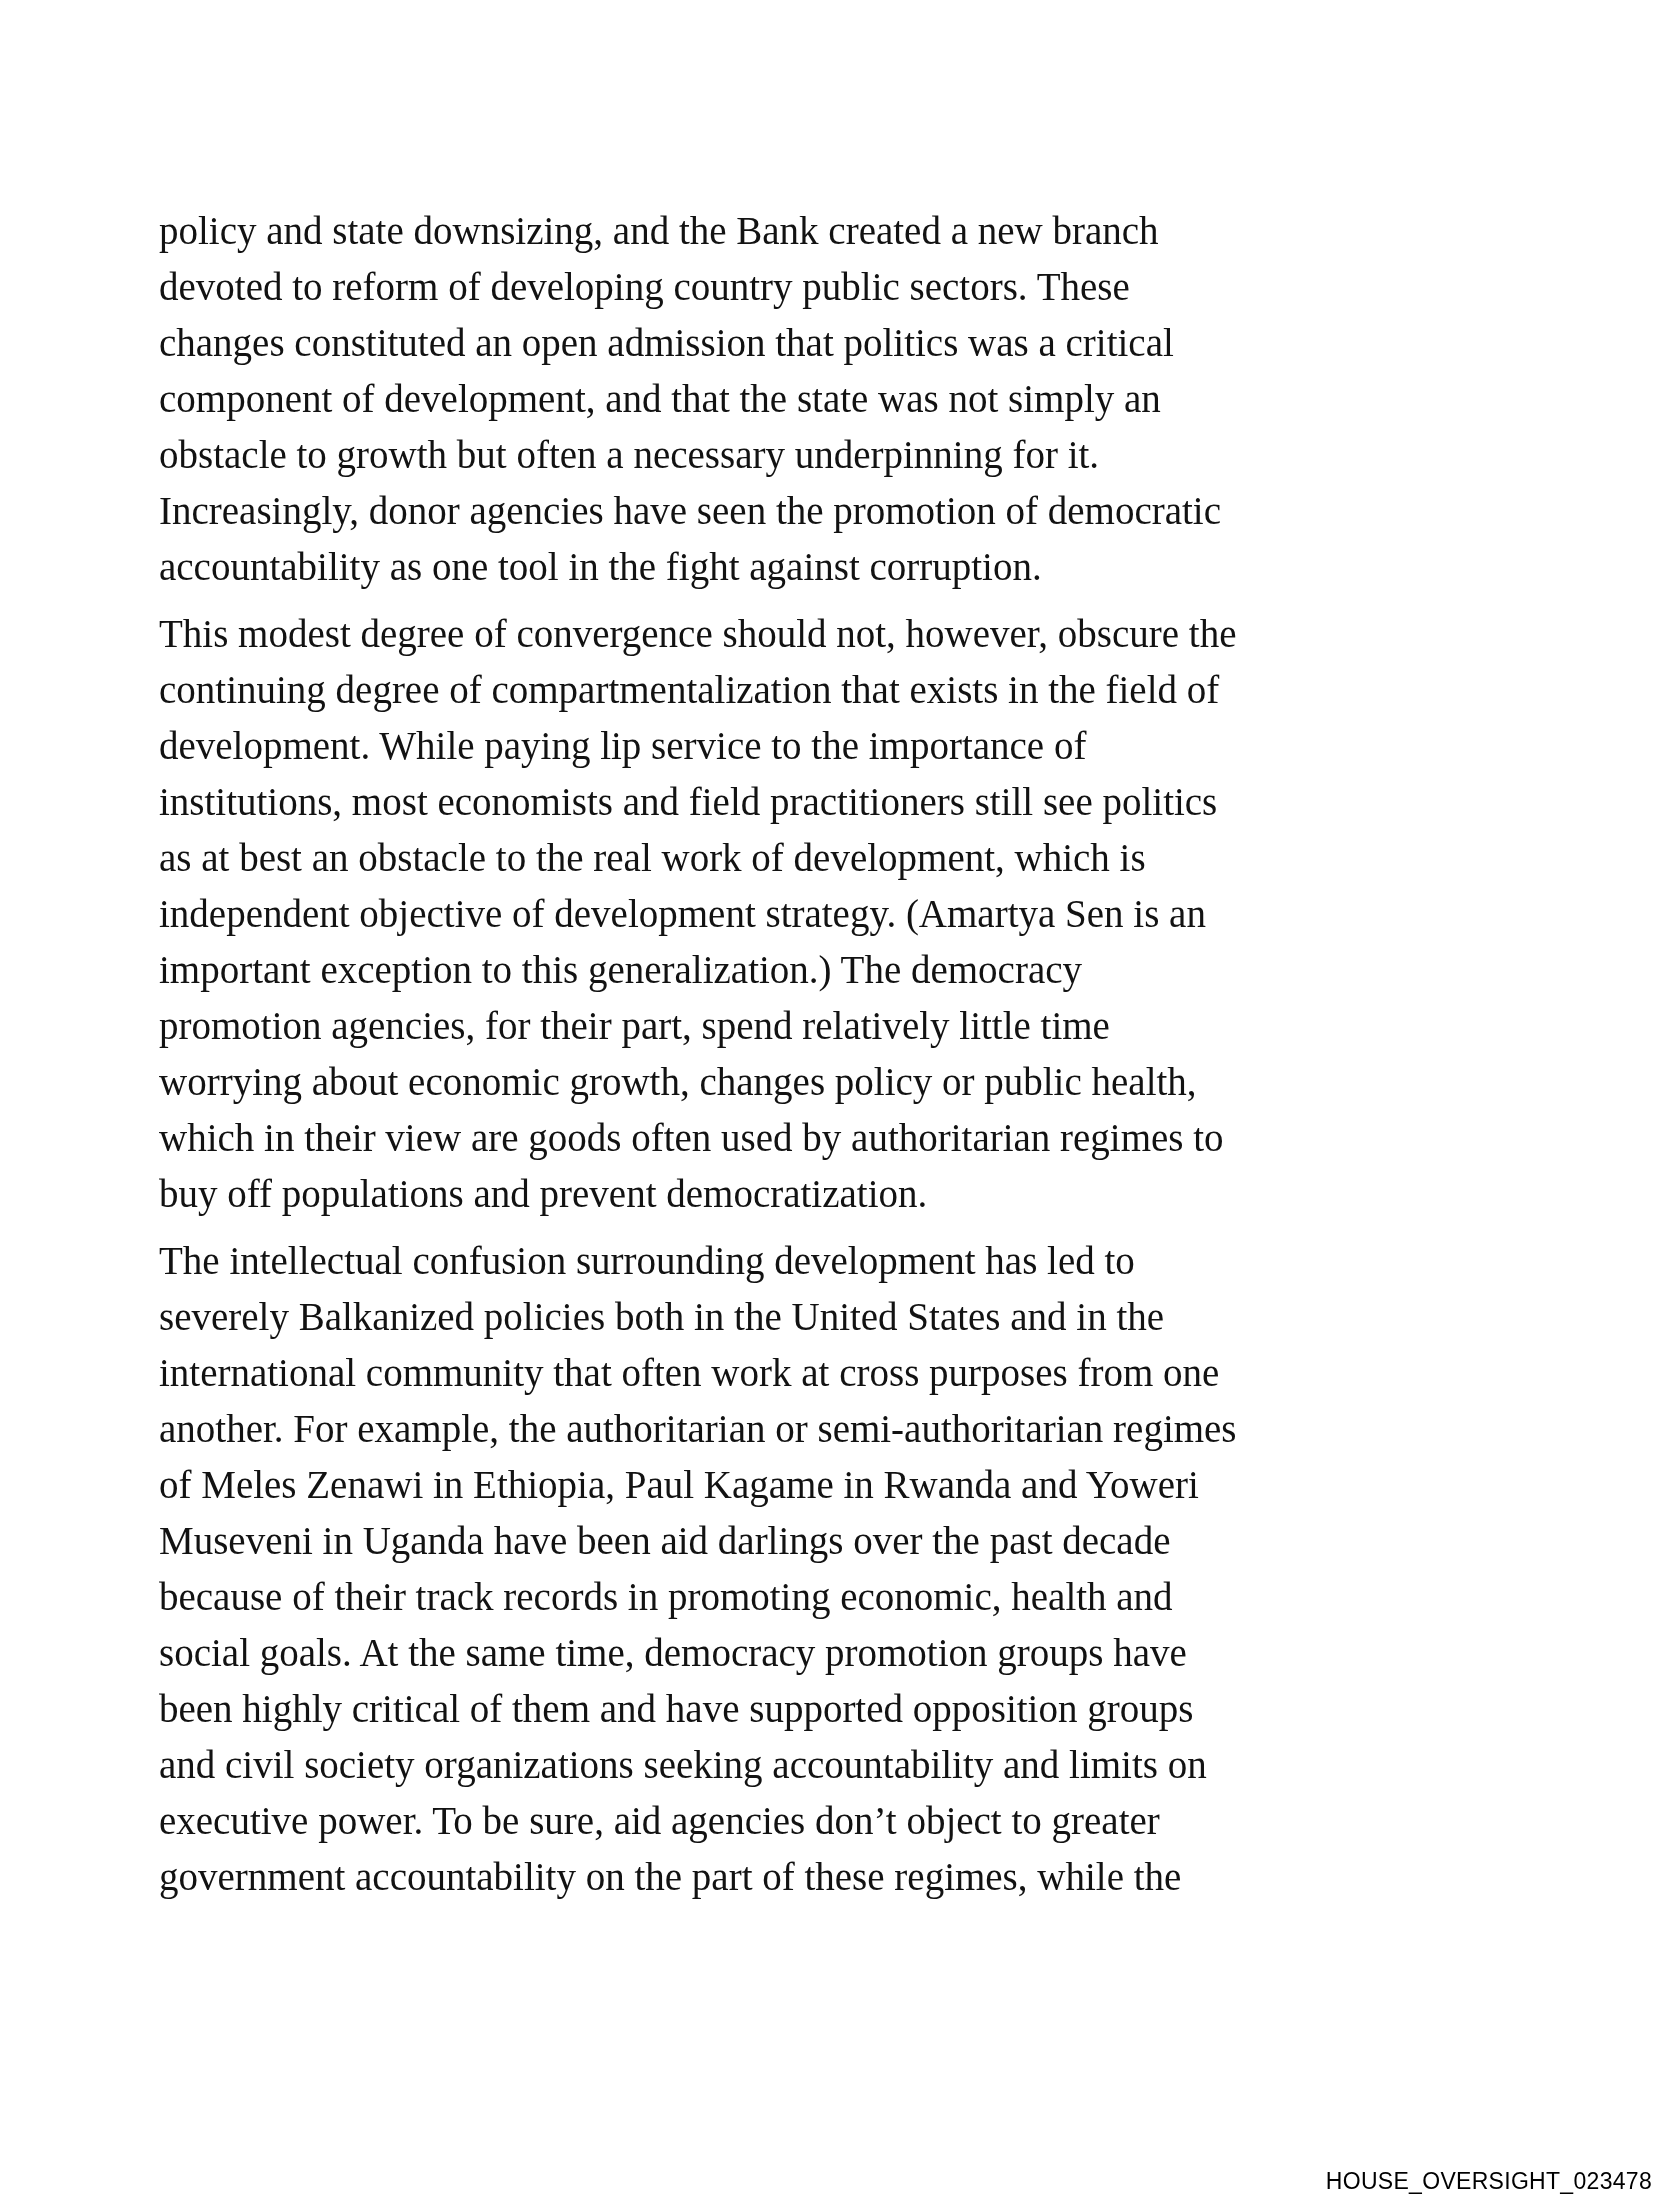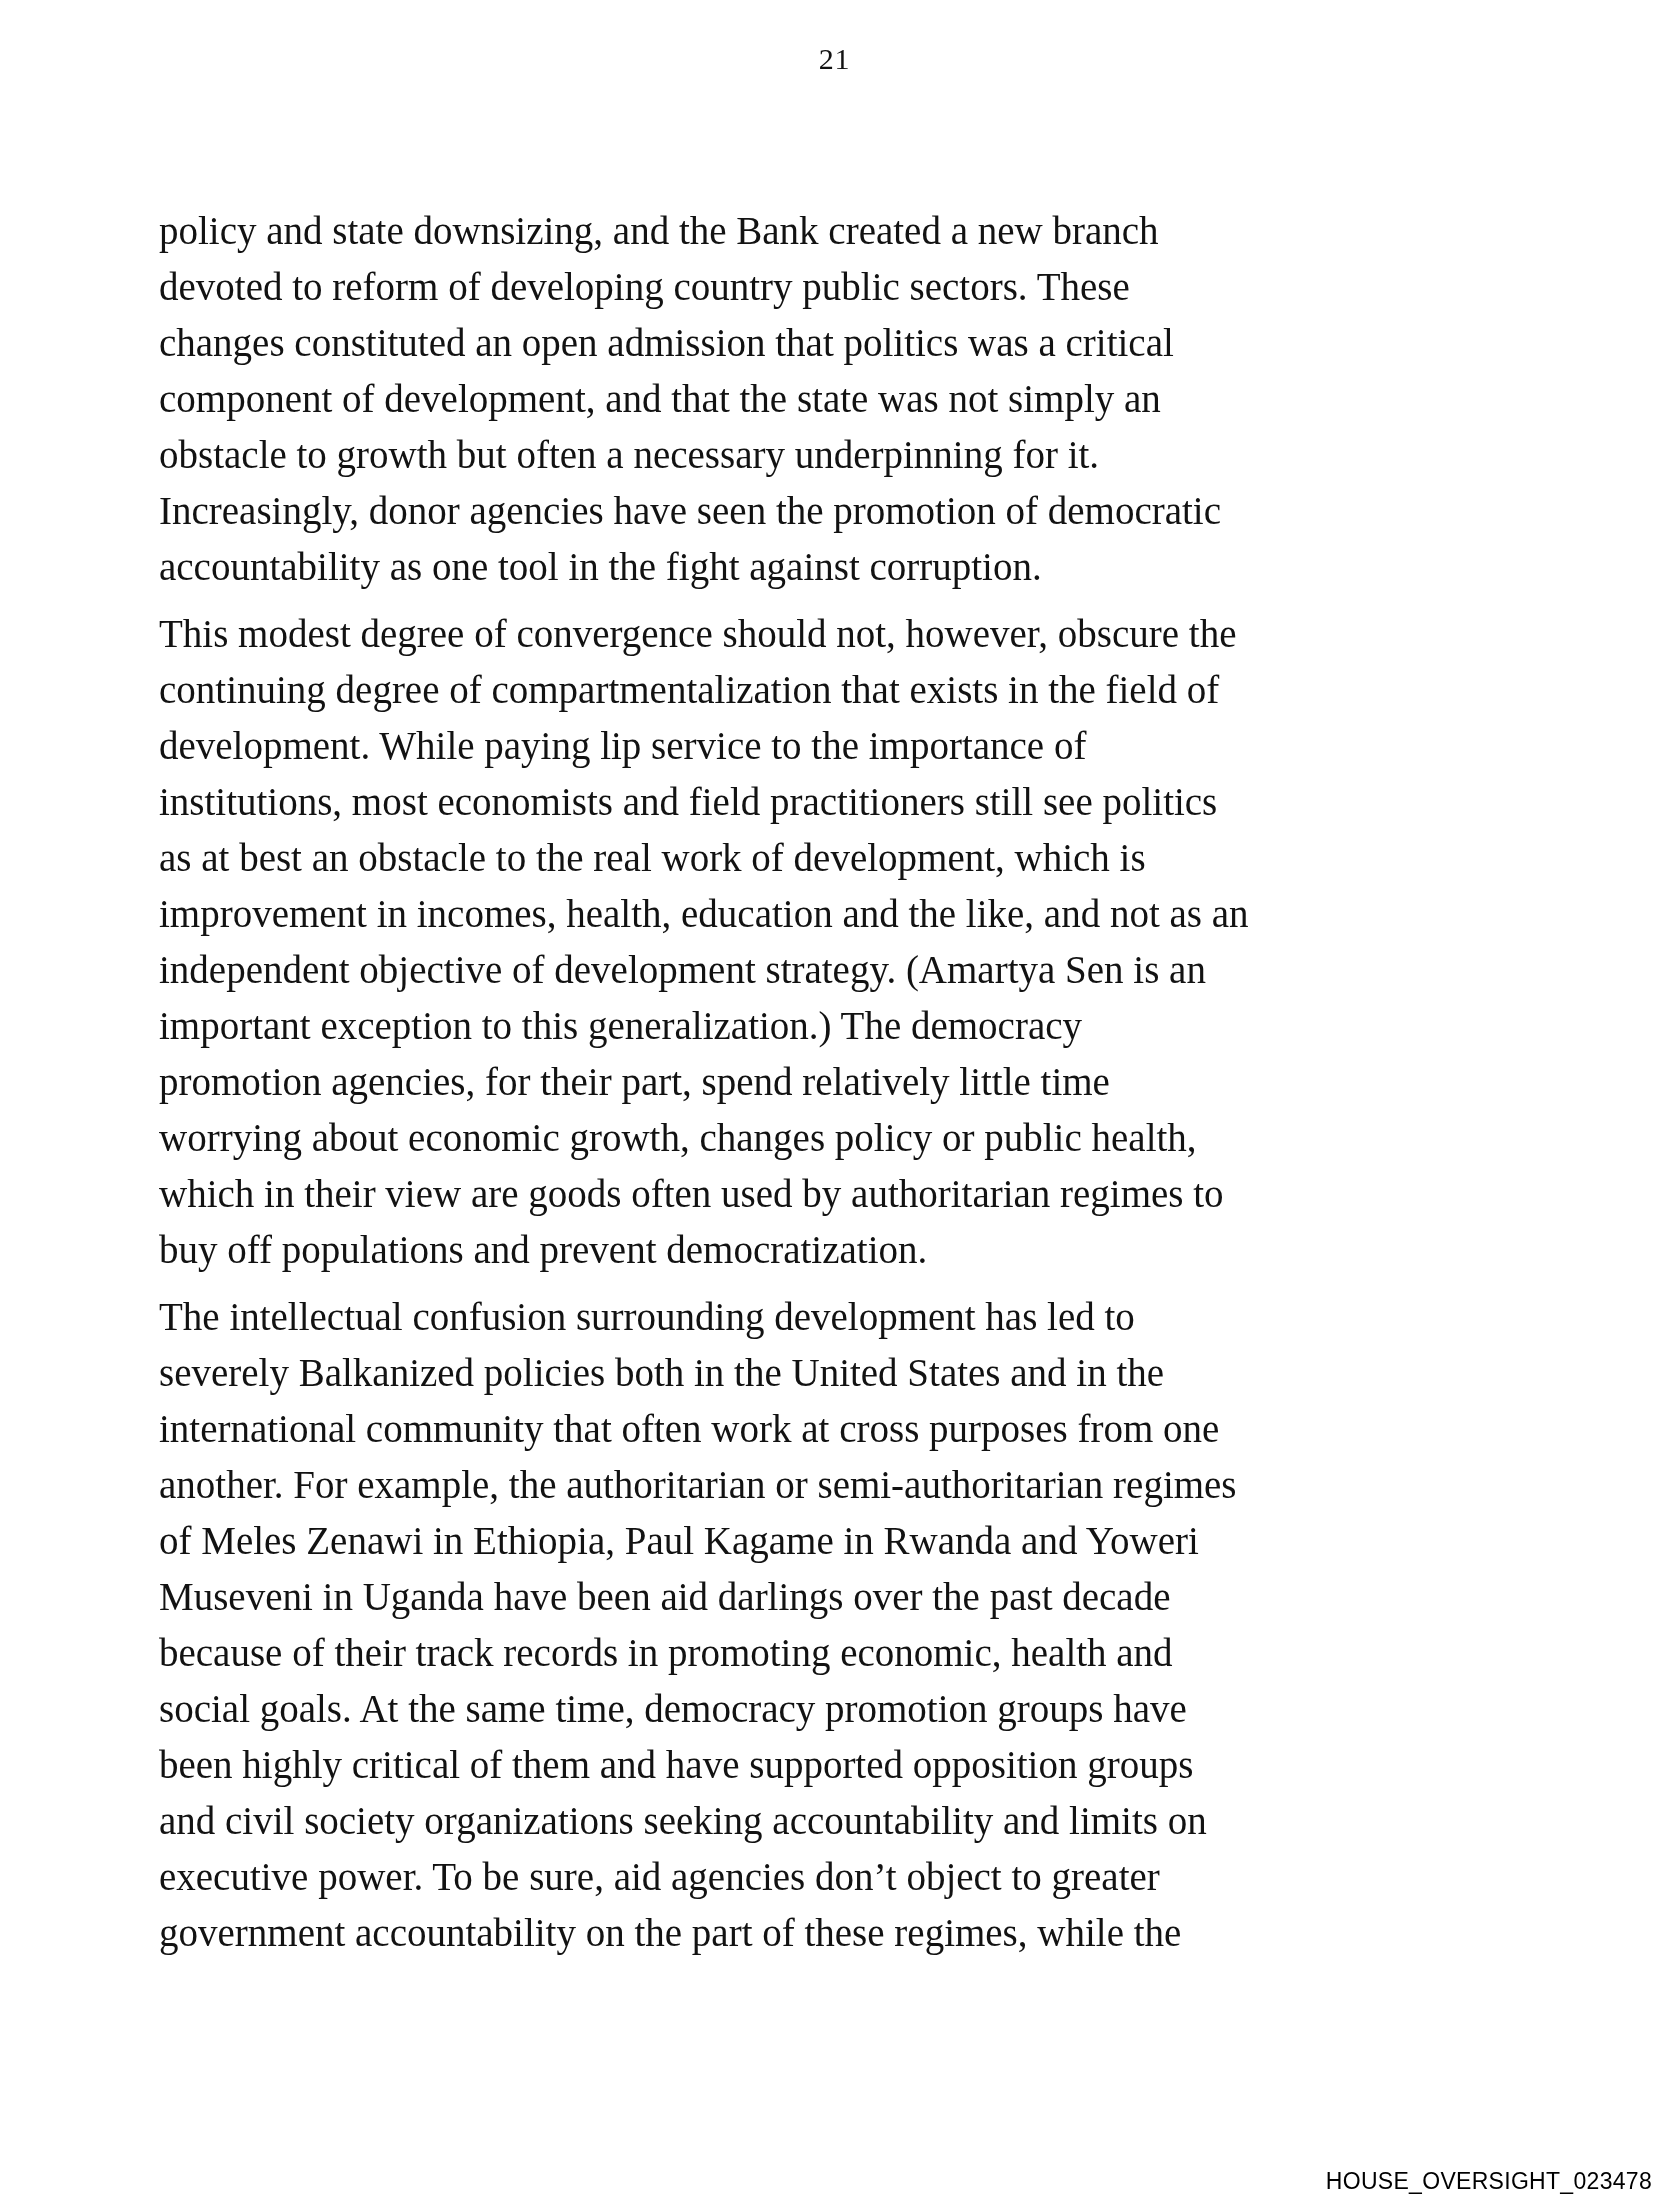--- a/index.html
+++ b/index.html
@@ -53,41 +53,39 @@
     font-size: 23px;
     color: #000000;
     letter-spacing: 0.3px;
   }
 </style>
 </head>
 <body>
 
 <div class="page">
 
-  <div class="page-number">21</div>
 
   <div class="text-block">
 
     <p class="para">
       <span class="line">policy and state downsizing, and the Bank created a new branch</span>
       <span class="line">devoted to reform of developing country public sectors. These</span>
       <span class="line">changes constituted an open admission that politics was a critical</span>
       <span class="line">component of development, and that the state was not simply an</span>
       <span class="line">obstacle to growth but often a necessary underpinning for it.</span>
       <span class="line">Increasingly, donor agencies have seen the promotion of democratic</span>
       <span class="line">accountability as one tool in the fight against corruption.</span>
     </p>
 
     <p class="para">
       <span class="line">This modest degree of convergence should not, however, obscure the</span>
       <span class="line">continuing degree of compartmentalization that exists in the field of</span>
       <span class="line">development. While paying lip service to the importance of</span>
       <span class="line">institutions, most economists and field practitioners still see politics</span>
       <span class="line">as at best an obstacle to the real work of development, which is</span>
-      <span class="line">improvement in incomes, health, education and the like, and not as an</span>
       <span class="line">independent objective of development strategy. (Amartya Sen is an</span>
       <span class="line">important exception to this generalization.) The democracy</span>
       <span class="line">promotion agencies, for their part, spend relatively little time</span>
       <span class="line">worrying about economic growth, changes policy or public health,</span>
       <span class="line">which in their view are goods often used by authoritarian regimes to</span>
       <span class="line">buy off populations and prevent democratization.</span>
     </p>
 
     <p class="para">
       <span class="line">The intellectual confusion surrounding development has led to</span>

